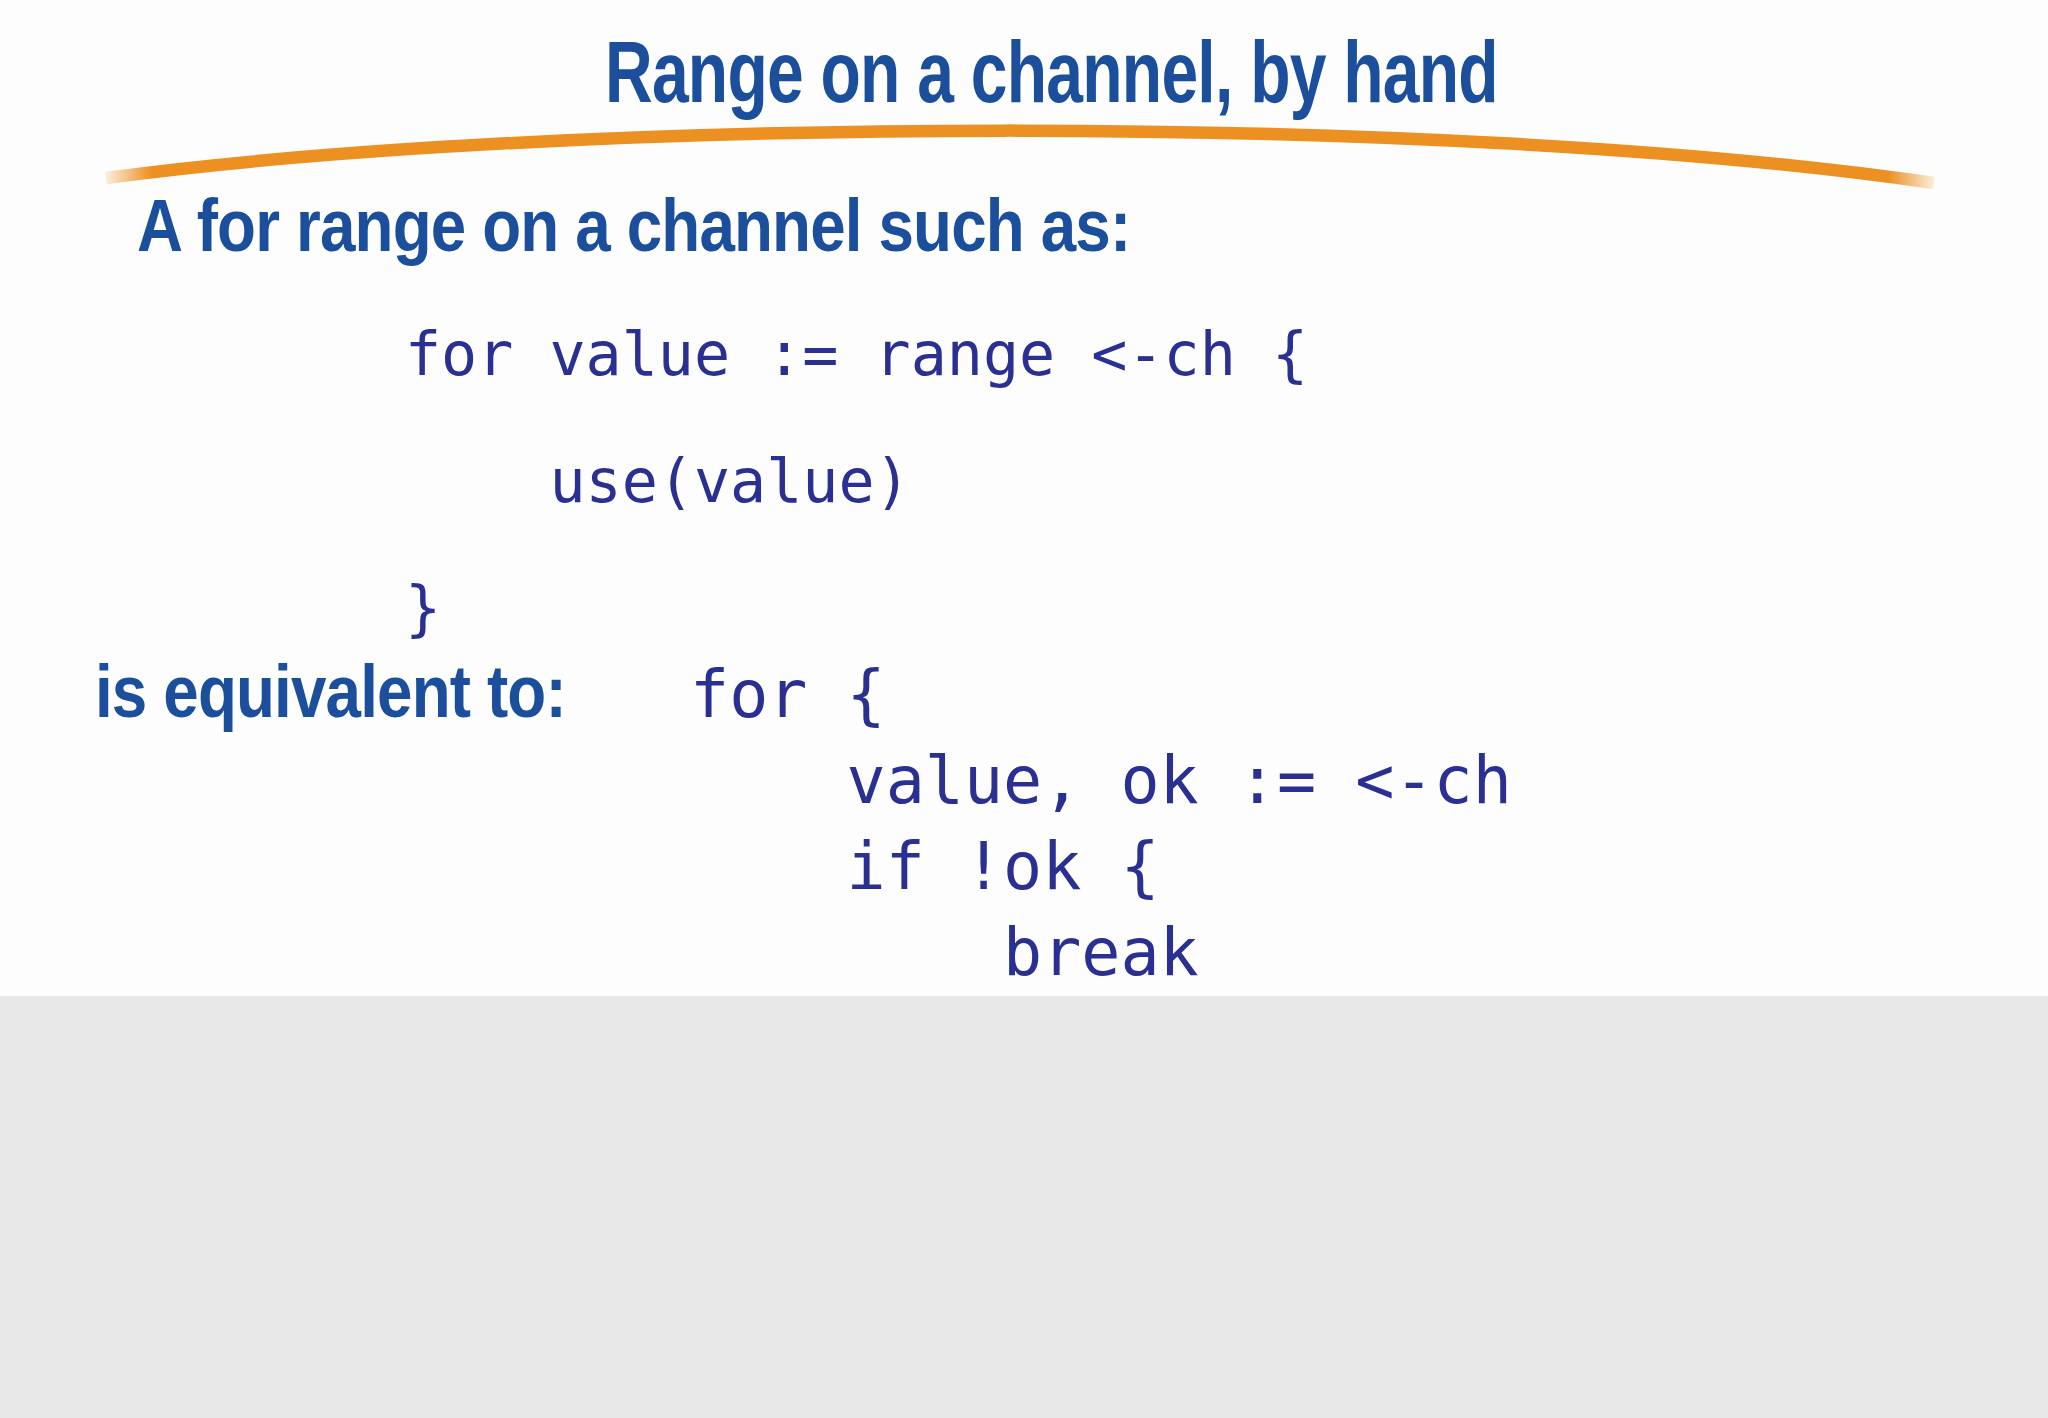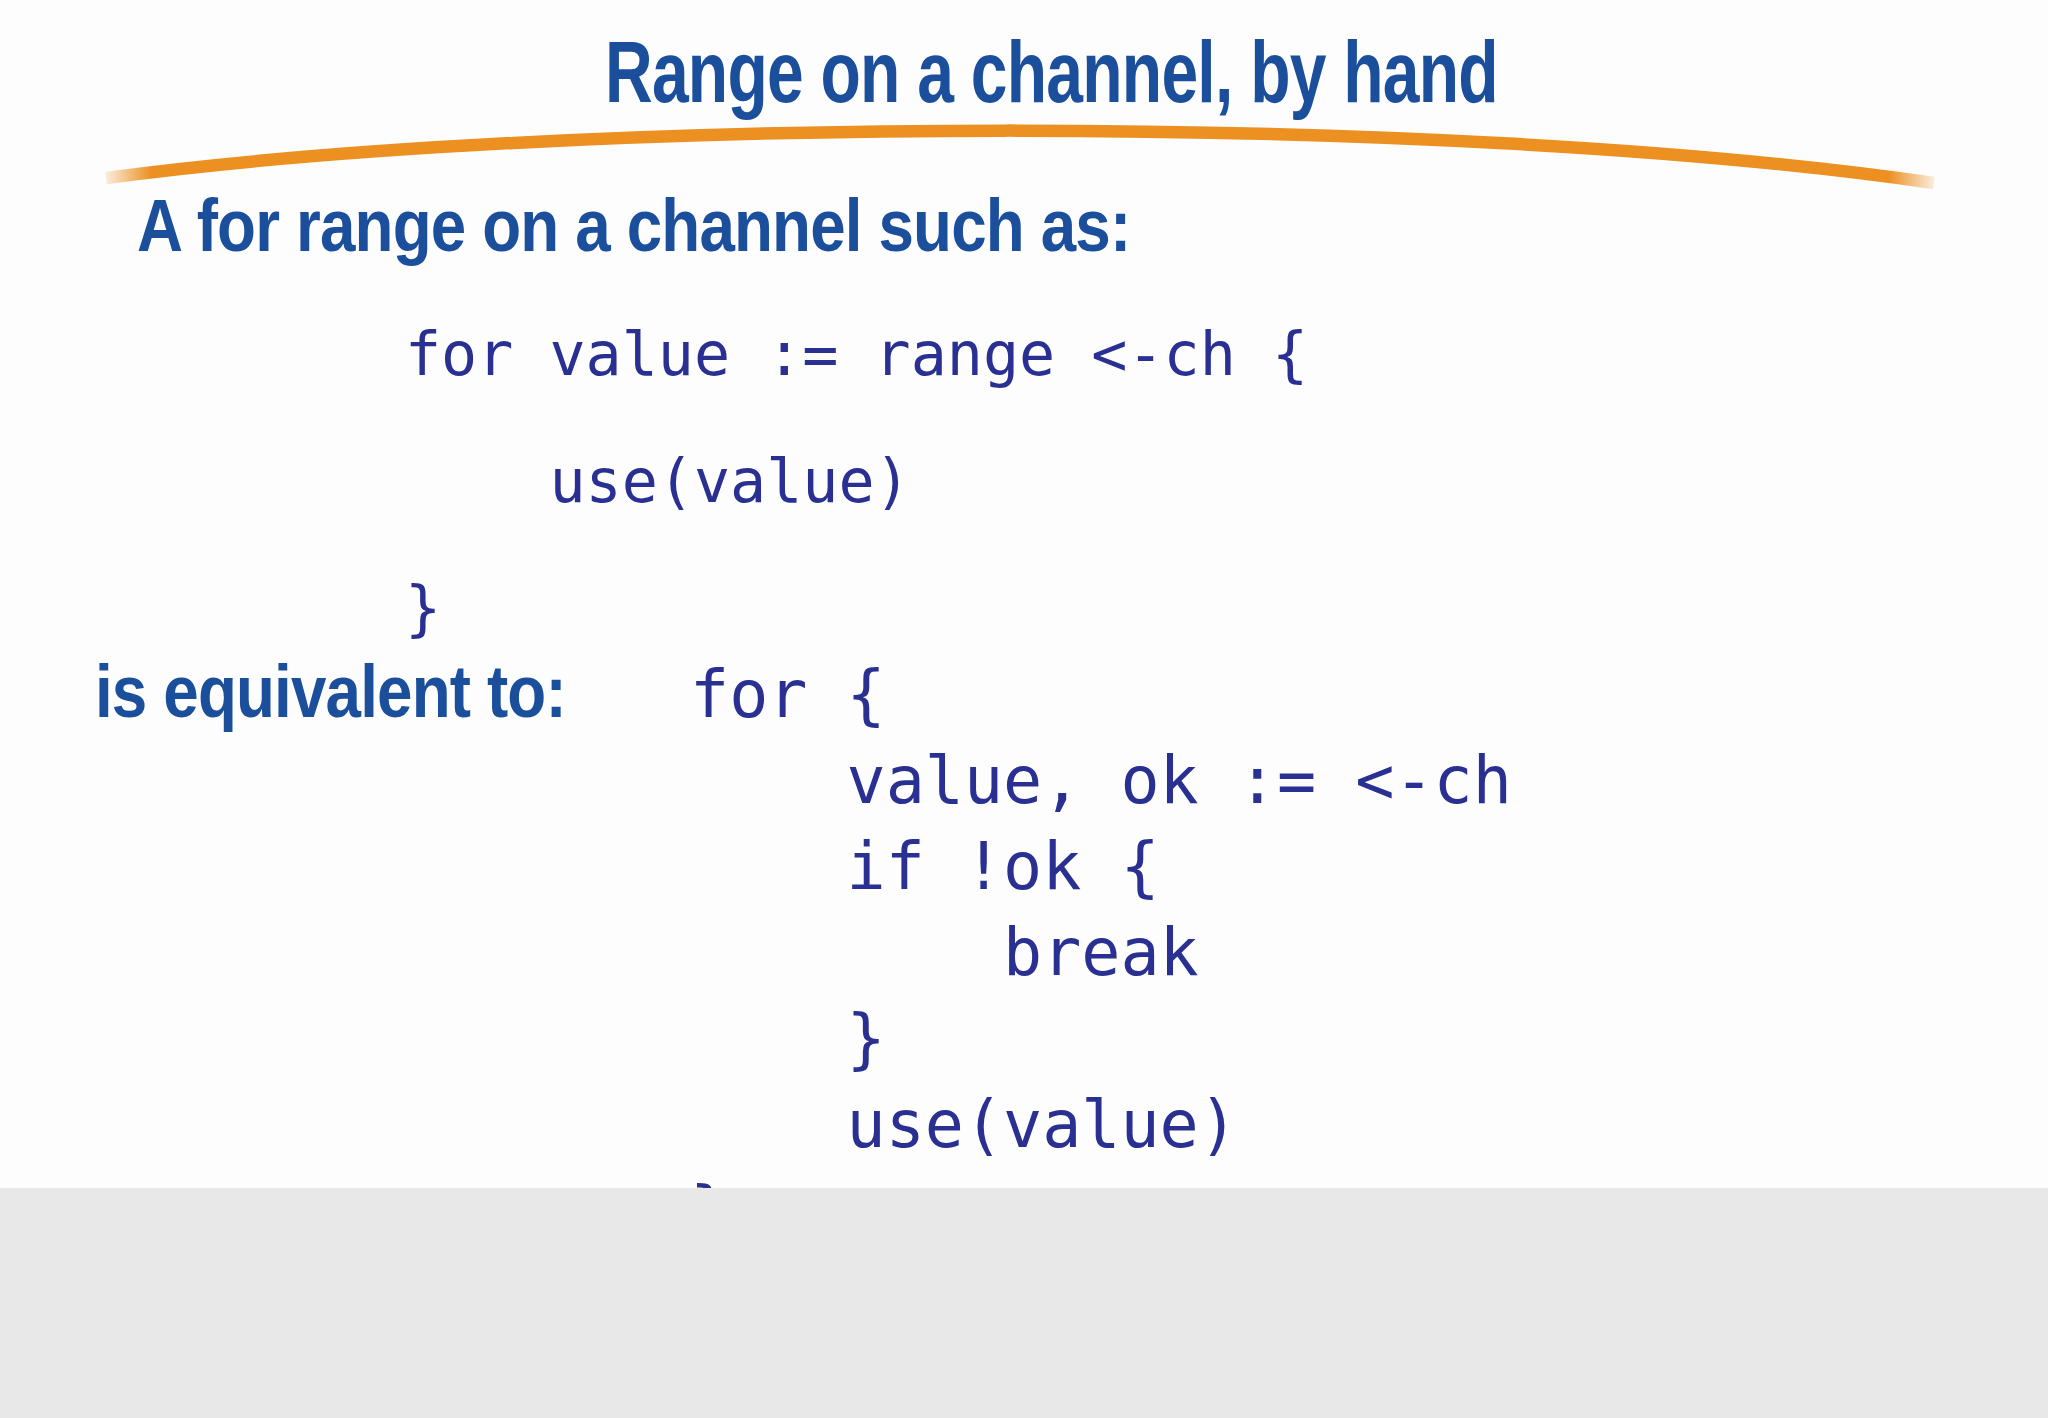--- a/index.html
+++ b/index.html
@@ -3,21 +3,21 @@
 <meta charset="utf-8">
 <style>
   html, body {
     margin: 0;
     padding: 0;
     background: #e8e8e8;
   }
   #stage {
     position: relative;
     width: 2048px;
-    height: 1188px;
+    height: 996px;
     margin: 0 auto;
     background: var(--background, #FDFDFD);
     overflow: hidden;
     font-family: "Liberation Sans", sans-serif;
   }
   #swoosh-svg {
     position: absolute;
     left: 0; top: 0;
     width: 2048px;
     height: 1418px;

